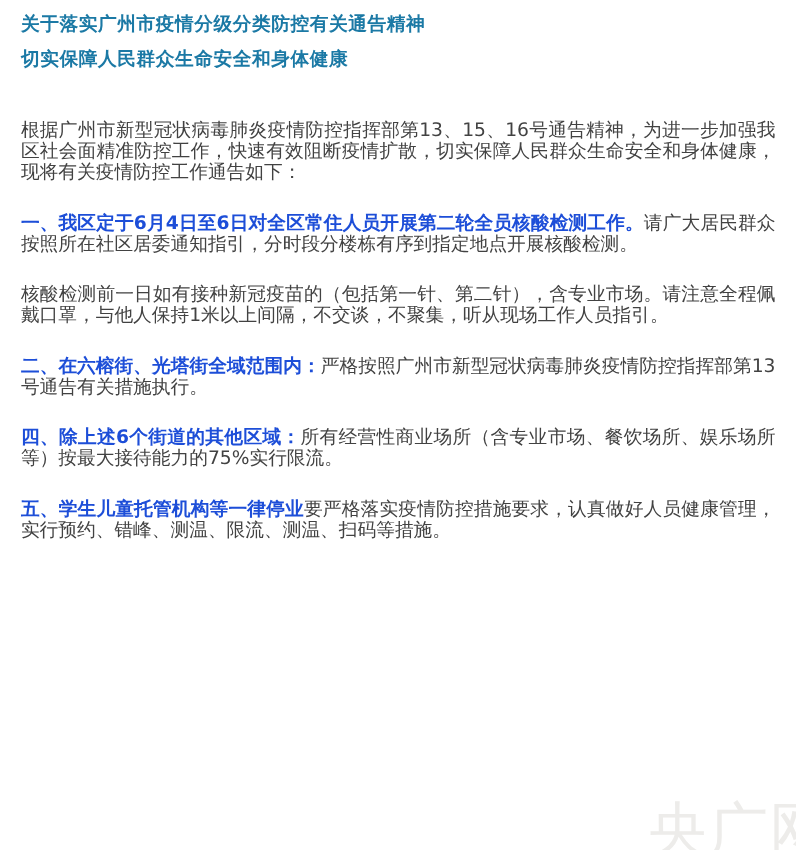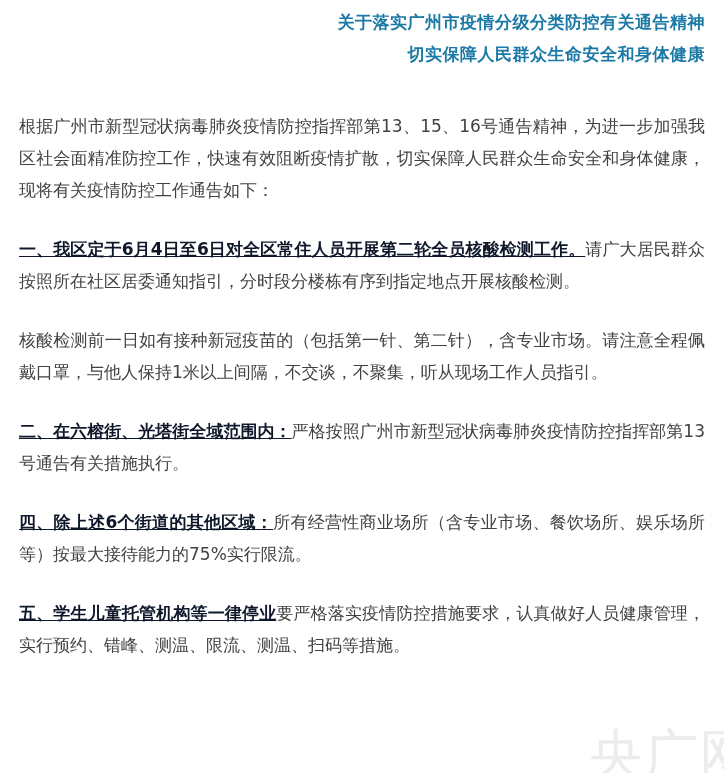--- a/index.html
+++ b/index.html
@@ -14,45 +14,44 @@
     position: relative;
     font-family: "DejaVu Sans", sans-serif;
   }
   .doc {
     position: relative;
     z-index: 1;
     padding: 6px 19px 0 19px;
   }
   .notice-title {
     margin: 0;
-    text-align: right;
+    text-align: left;
     color: #1b79a5;
     font-size: 17px;
     font-weight: 700;
     line-height: 32px;
   }
   .t-line {
     display: block;
     letter-spacing: 0.5px;
   }
   .para {
     margin: 0 0 27px 0;
     font-size: 17px;
-    line-height: 32px;
+    line-height: 19px;
     color: #424242;
     text-align: justify;
     letter-spacing: 0;
   }
   .para.first {
     margin-top: 40px;
   }
   .para .lead {
-    color: #0f172a;
+    color: #1d4ed8;
     font-weight: 700;
-    text-decoration: underline;
   }
   .watermark {
     position: absolute;
     z-index: 0;
     right: -30px;
     bottom: -9px;
     font-size: 54px;
     line-height: 1;
     font-weight: 400;
     color: #edecea;

